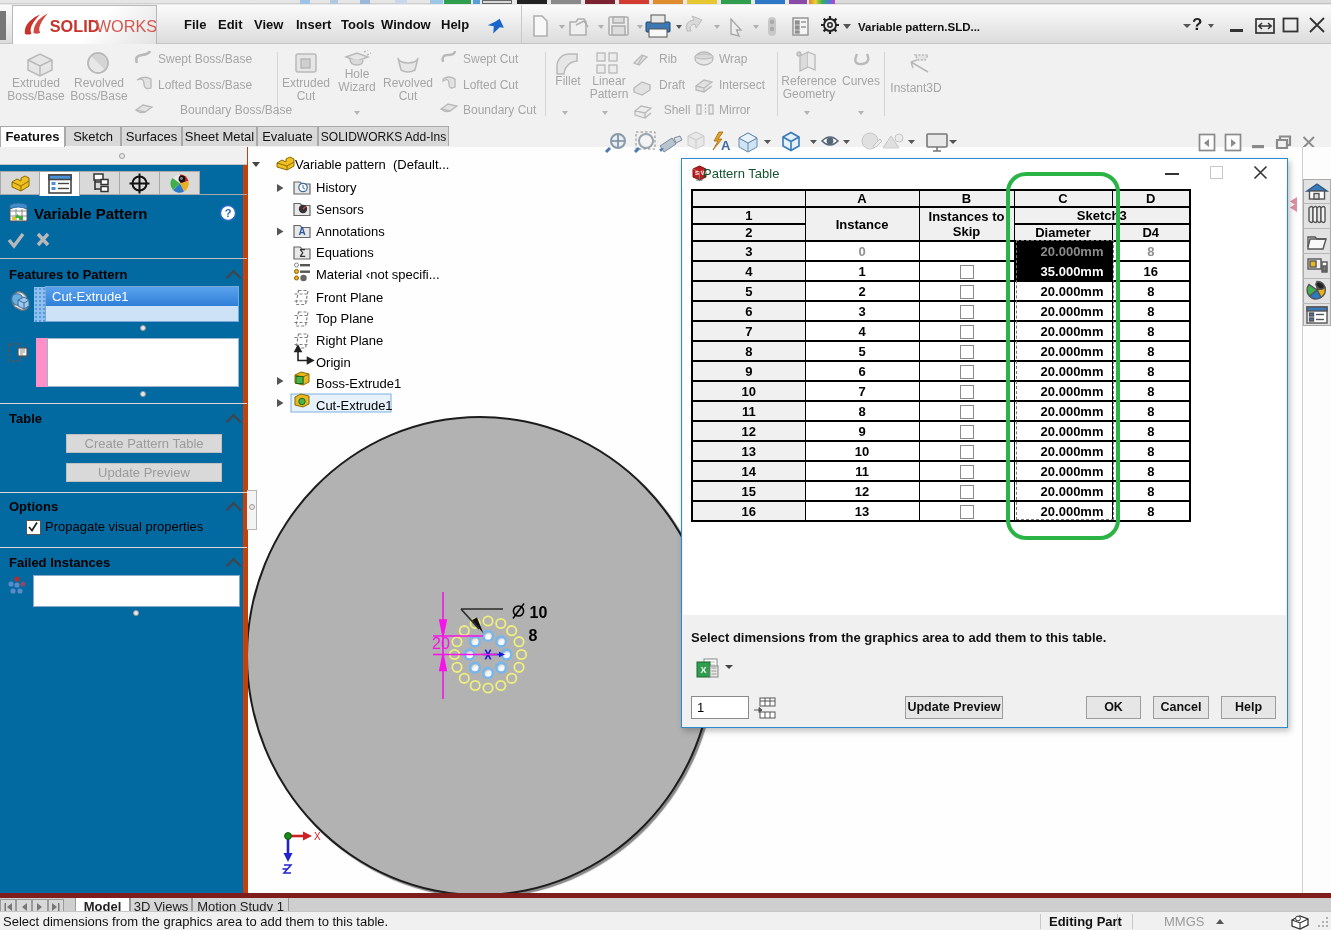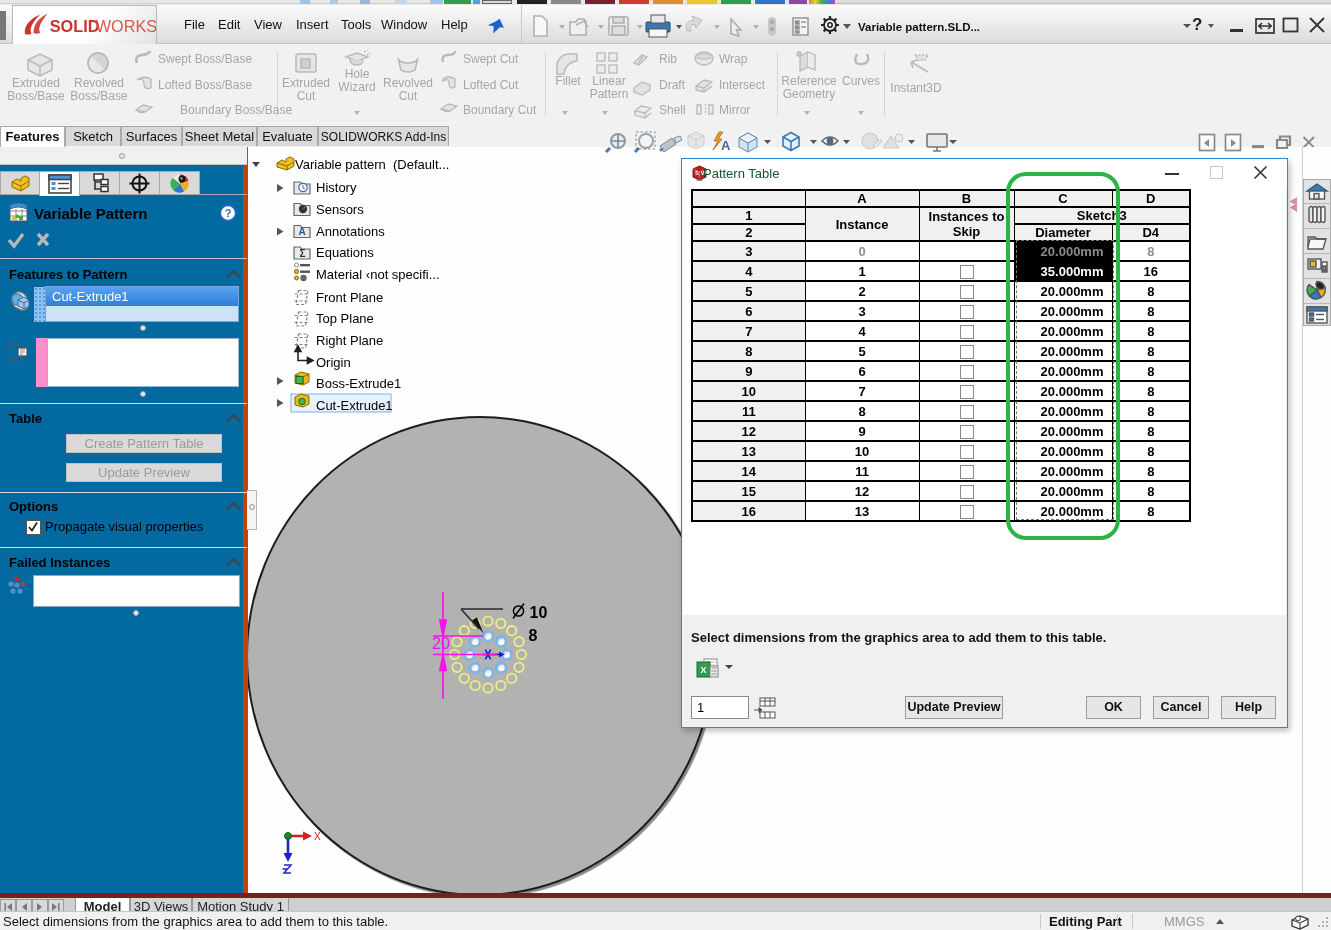--- a/index.html
+++ b/index.html
@@ -4,21 +4,21 @@
 html,body{margin:0;padding:0;}
 body{width:1331px;height:930px;overflow:hidden;font-family:"Liberation Sans",sans-serif;position:relative;background:#fff;}
 .abs{position:absolute;}
 #root{position:absolute;left:0;top:0;width:1331px;height:714px;}
 
 #topstrip{left:0;top:0;width:1331px;height:5px;background:#e8e8e8;}
 #topstrip div{position:absolute;top:0;height:4px;}
 
 #titlebar{left:0;top:5px;width:1331px;height:39px;background:linear-gradient(#fbfbfb,#dcdcdc);border-bottom:1px solid #c4c4c4;box-sizing:border-box;}
 #logobox{left:12px;top:0px;width:143px;height:39px;background:linear-gradient(135deg,#ffffff 55%,#e2e2e2);border:1px solid #b8b8b8;display:flex;align-items:center;}
-.menu{top:12px;height:20px;font-size:13px;font-weight:400;color:#111;}
+.menu{top:12px;height:20px;font-size:13px;font-weight:700;color:#111;}
 
 #ribbon{left:0;top:44px;width:1331px;height:82px;background:#f1f1f1;border-bottom:1px solid #d0d0d0;}
 .rsep{position:absolute;top:8px;height:64px;width:1px;background:#d4d4d4;}
 .rlab{position:absolute;font-size:12px;color:#a6a6a6;text-align:center;line-height:13px;}
 
 #tabrow{left:0;top:126px;width:1331px;height:21px;background:#f1f1f1;}
 .cmtab{position:absolute;top:0;height:20px;background:#d9d9d9;border:1px solid #a9a9a9;border-bottom:none;font-size:13px;color:#111;text-align:center;line-height:20px;box-sizing:border-box;}
 .cmtab.active{background:#fff;font-weight:700;height:21px;}
 
 #viewport{left:248px;top:147px;width:1083px;height:746px;background:#fefefe;overflow:hidden;}
@@ -255,21 +255,21 @@
   <div class="rlab" style="left:278px;top:33px;width:56px;">Extruded<br>Cut</div>
   <div class="rlab" style="left:333px;top:24px;width:48px;">Hole<br>Wizard</div>
   <div class="rlab" style="left:382px;top:33px;width:52px;">Revolved<br>Cut</div>
   <div class="rlab" style="left:463px;top:9px;width:90px;text-align:left;">Swept Cut</div>
   <div class="rlab" style="left:463px;top:35px;width:90px;text-align:left;">Lofted Cut</div>
   <div class="rlab" style="left:463px;top:60px;width:95px;text-align:left;">Boundary Cut</div>
   <div class="rlab" style="left:548px;top:31px;width:40px;">Fillet</div>
   <div class="rlab" style="left:585px;top:31px;width:48px;">Linear<br>Pattern</div>
   <div class="rlab" style="left:659px;top:9px;width:30px;text-align:left;">Rib</div>
   <div class="rlab" style="left:659px;top:35px;width:36px;text-align:left;">Draft</div>
-  <div class="rlab" style="left:659px;top:60px;width:36px;text-align:left;">Shell</div>
+  <div class="rlab" style="left:659px;top:60px;width:36px;text-align:center;">Shell</div>
   <div class="rlab" style="left:719px;top:9px;width:40px;text-align:left;">Wrap</div>
   <div class="rlab" style="left:719px;top:35px;width:56px;text-align:left;">Intersect</div>
   <div class="rlab" style="left:719px;top:60px;width:44px;text-align:left;">Mirror</div>
   <div class="rlab" style="left:778px;top:31px;width:62px;">Reference<br>Geometry</div>
   <div class="rlab" style="left:838px;top:31px;width:46px;">Curves</div>
   <div class="rlab" style="left:888px;top:38px;width:56px;">Instant3D</div>
 
   <div class="abs" style="left:354px;top:67px;width:0;height:0;border-left:3.5px solid transparent;border-right:3.5px solid transparent;border-top:4px solid #b3b3b3;"></div>
   <div class="abs" style="left:562px;top:67px;width:0;height:0;border-left:3.5px solid transparent;border-right:3.5px solid transparent;border-top:4px solid #b3b3b3;"></div>
   <div class="abs" style="left:602px;top:67px;width:0;height:0;border-left:3.5px solid transparent;border-right:3.5px solid transparent;border-top:4px solid #b3b3b3;"></div>

